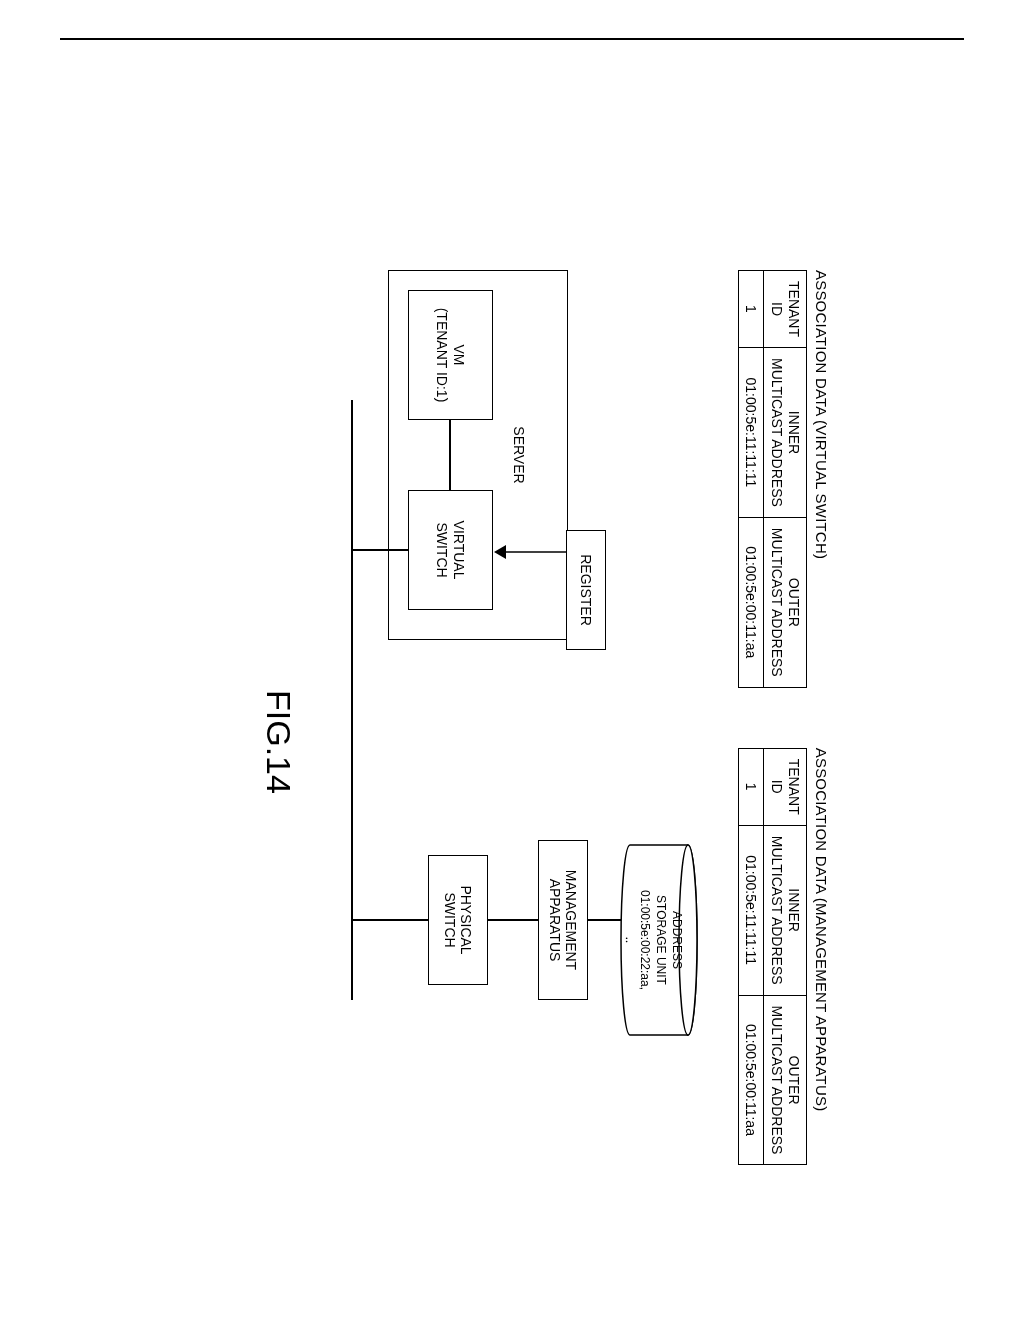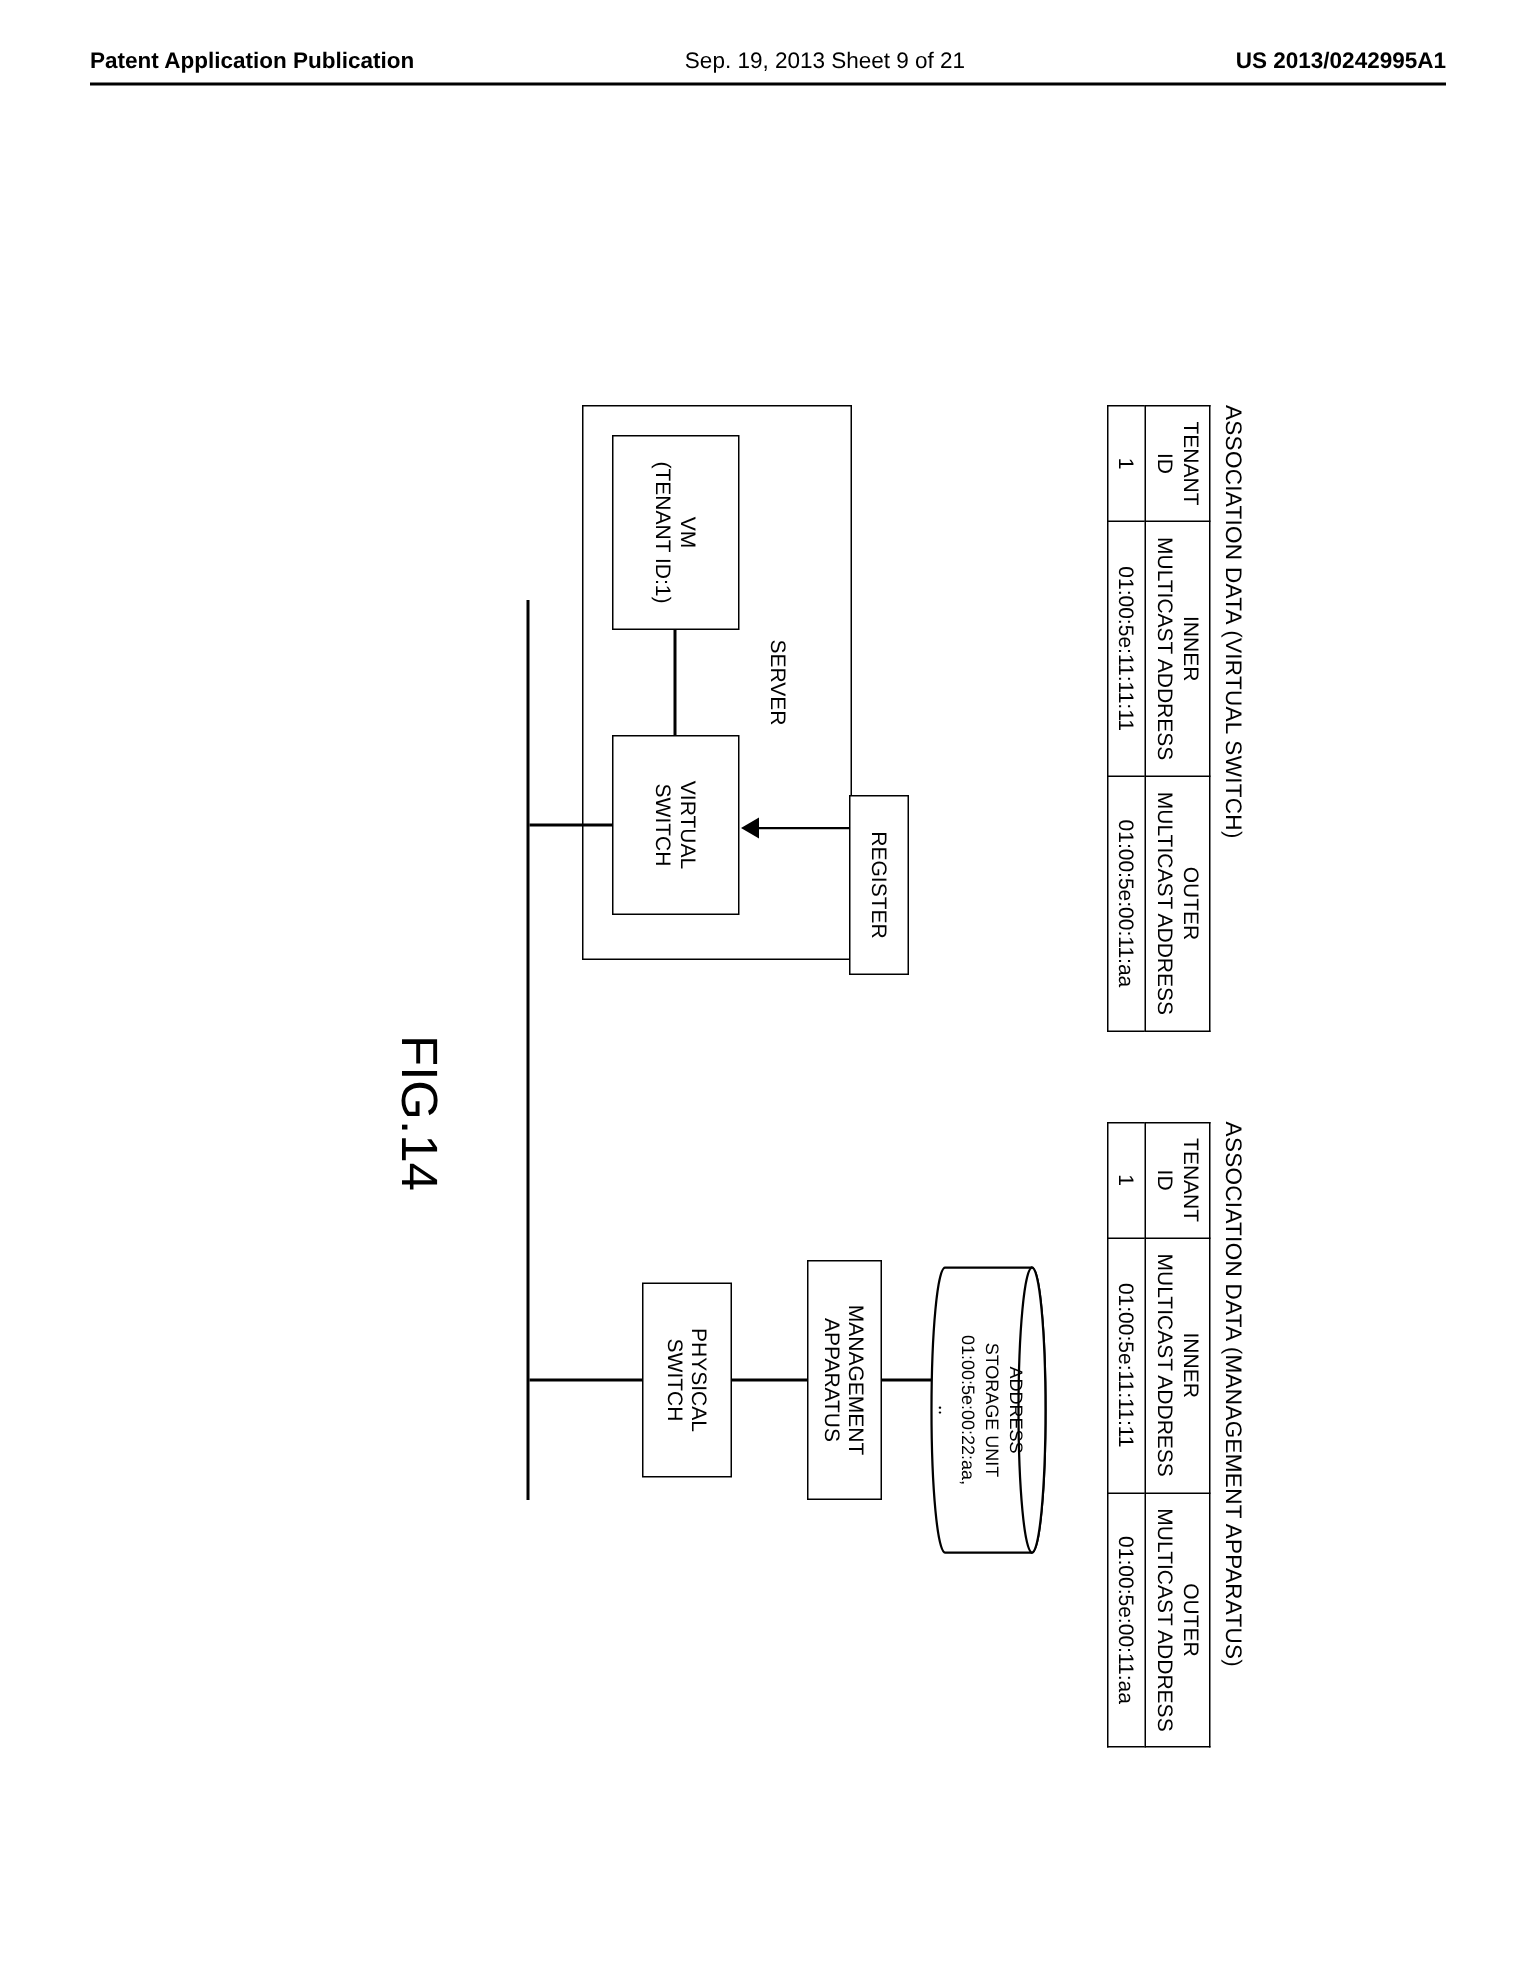--- a/index.html
+++ b/index.html
@@ -35,25 +35,20 @@
   .line-mgmt-storage { left: 649px; top: 62px; width: 2px; height: 38px; }
   .cyl { position: absolute; left: 570px; top: -10px; width: 200px; height: 80px; }
   .cyl svg { width: 100%; height: 100%; }
   .cyl-text { position: absolute; top: 14px; left: 0; right: 0; text-align: center; font-size: 12px; line-height: 1.3; }
   .fig-label { position: absolute; left: 420px; top: 390px; font-size: 34px; font-weight: normal; font-family: Arial, Helvetica, sans-serif; }
 </style>
 </head>
 <body>
 
 <div class="page-header">
-  <div class="hdr-line">
-    <span style="font-weight:bold;">Patent Application Publication</span>
-    <span>Sep. 19, 2013  Sheet 9 of 21</span>
-    <span style="font-weight:bold;">US 2013/0242995A1</span>
-  </div>
   <div class="hdr-rule"></div>
 </div>
 
 <div class="content">
   <div class="rotated">
 
     <div class="tables-row">
       <div class="tbl-group">
         <div class="tbl-caption">ASSOCIATION DATA (VIRTUAL SWITCH)</div>
         <table class="assoc">

